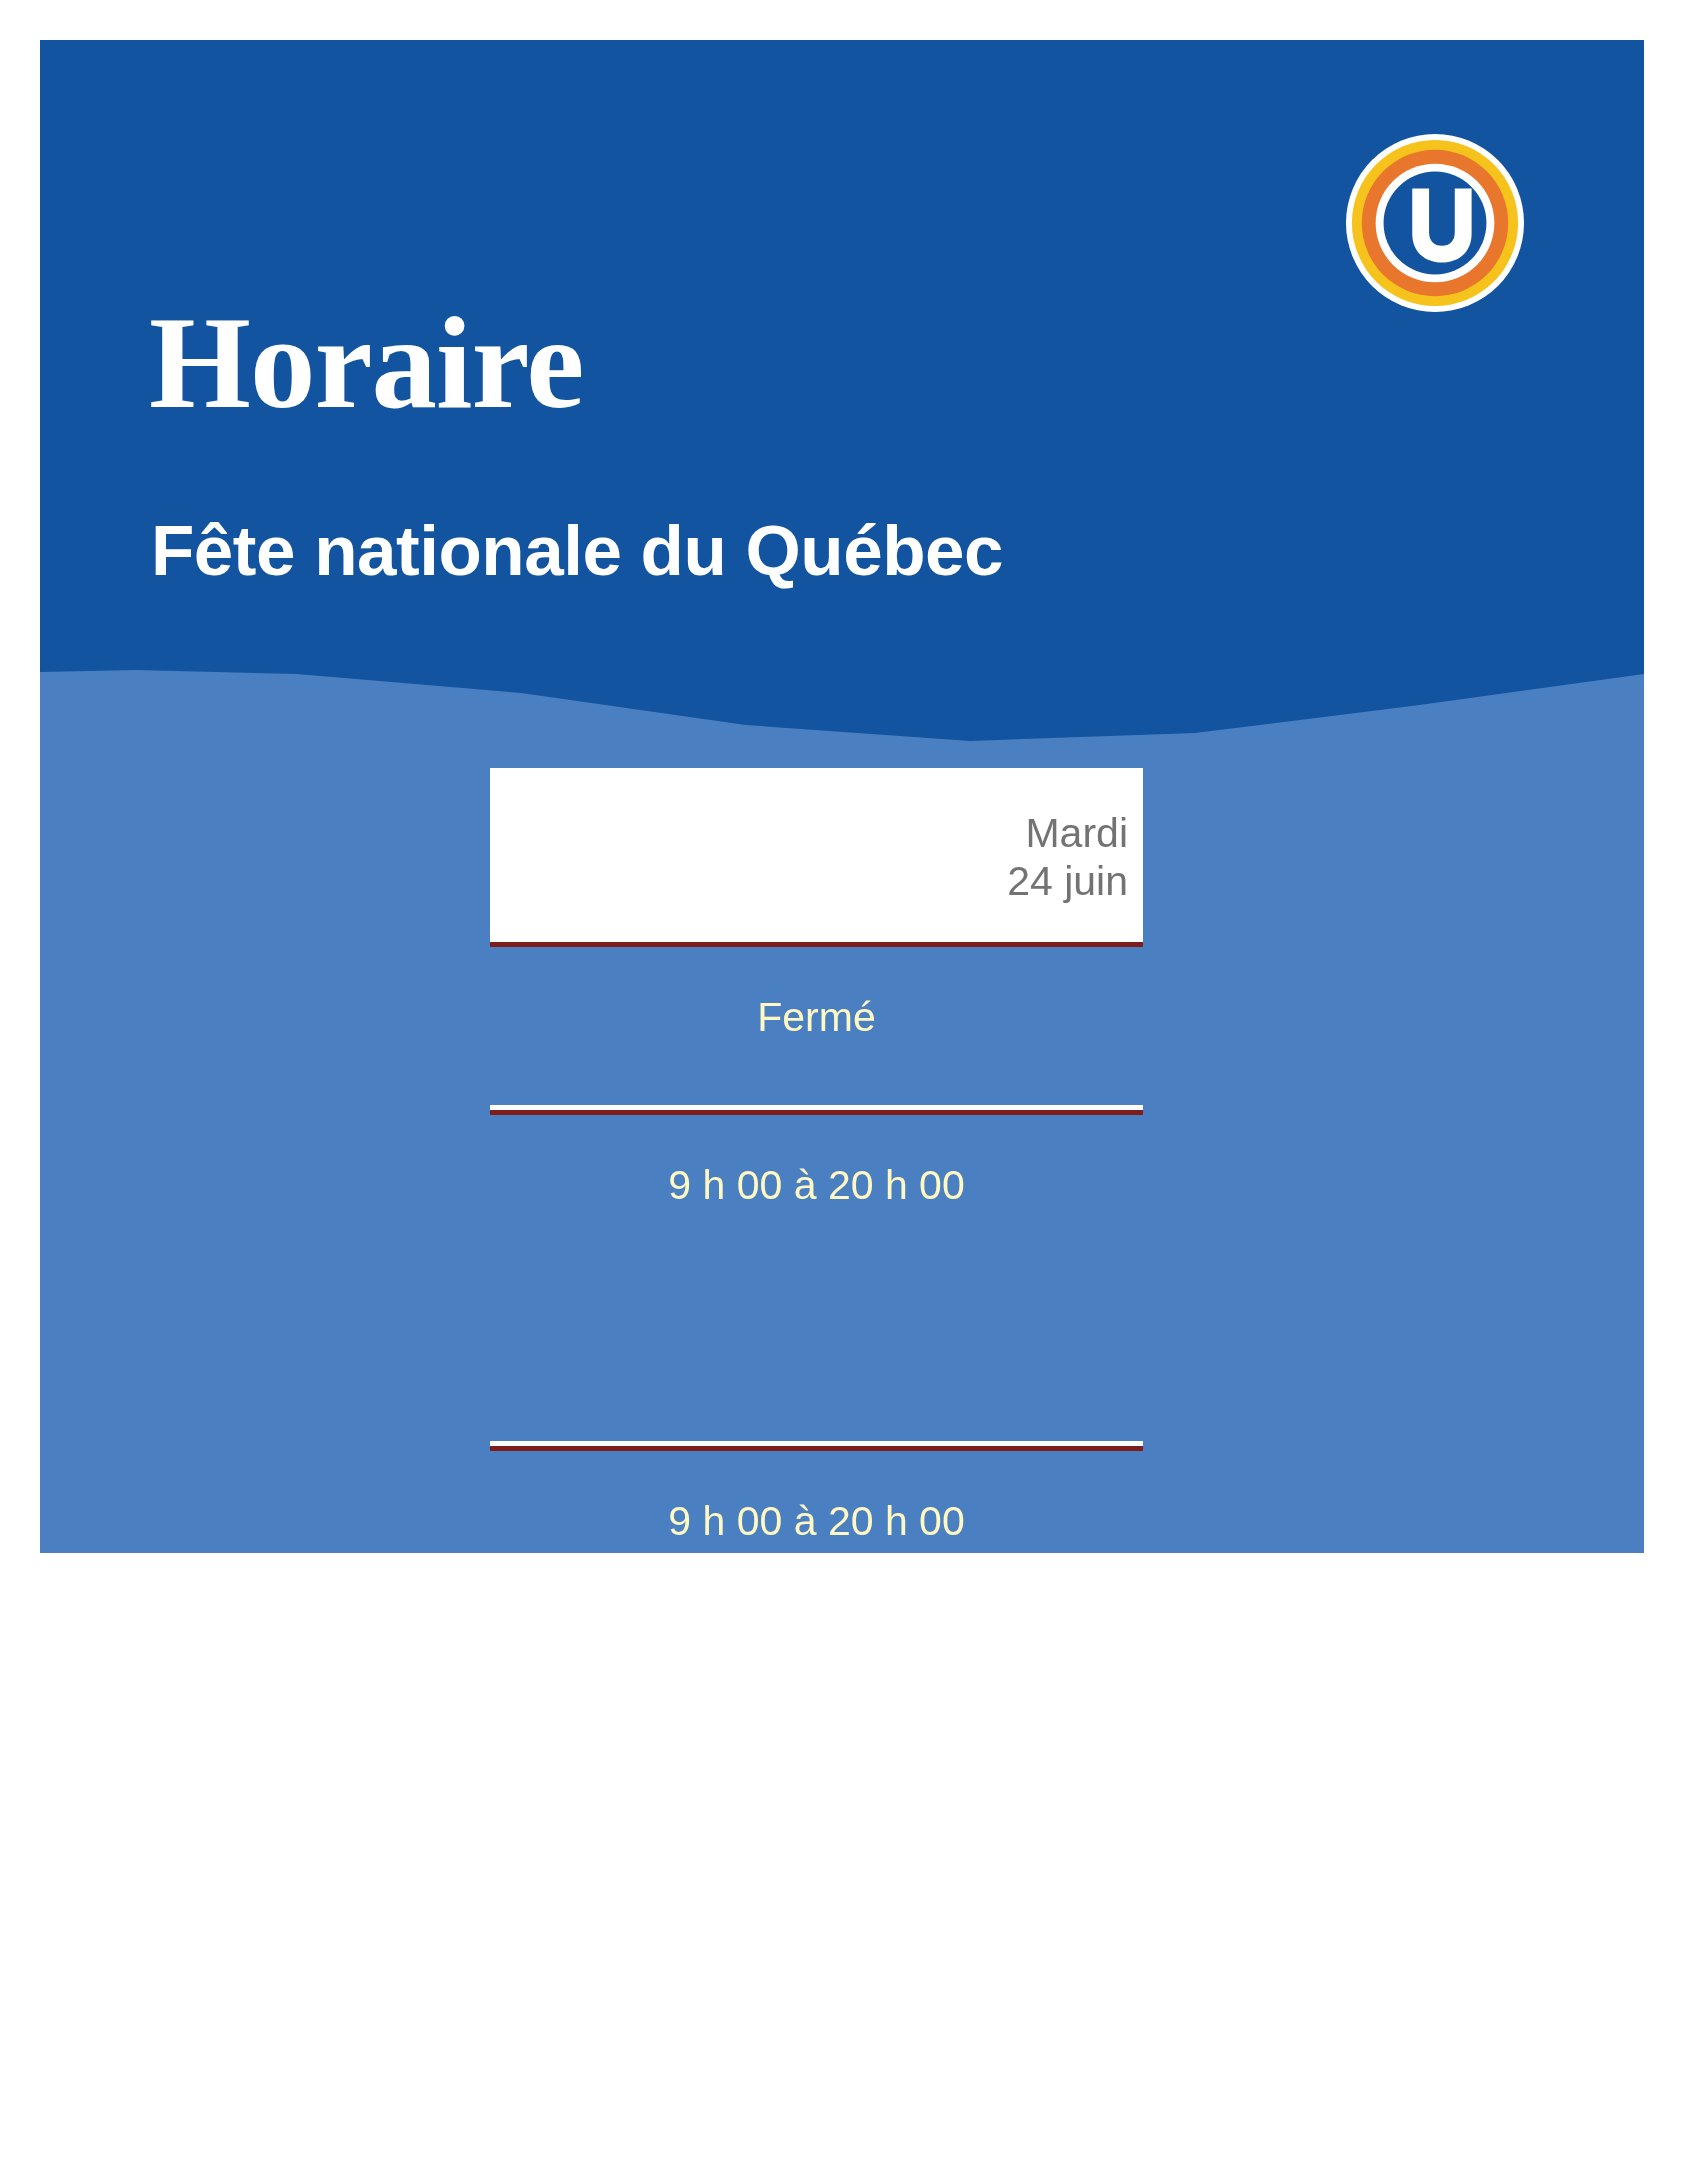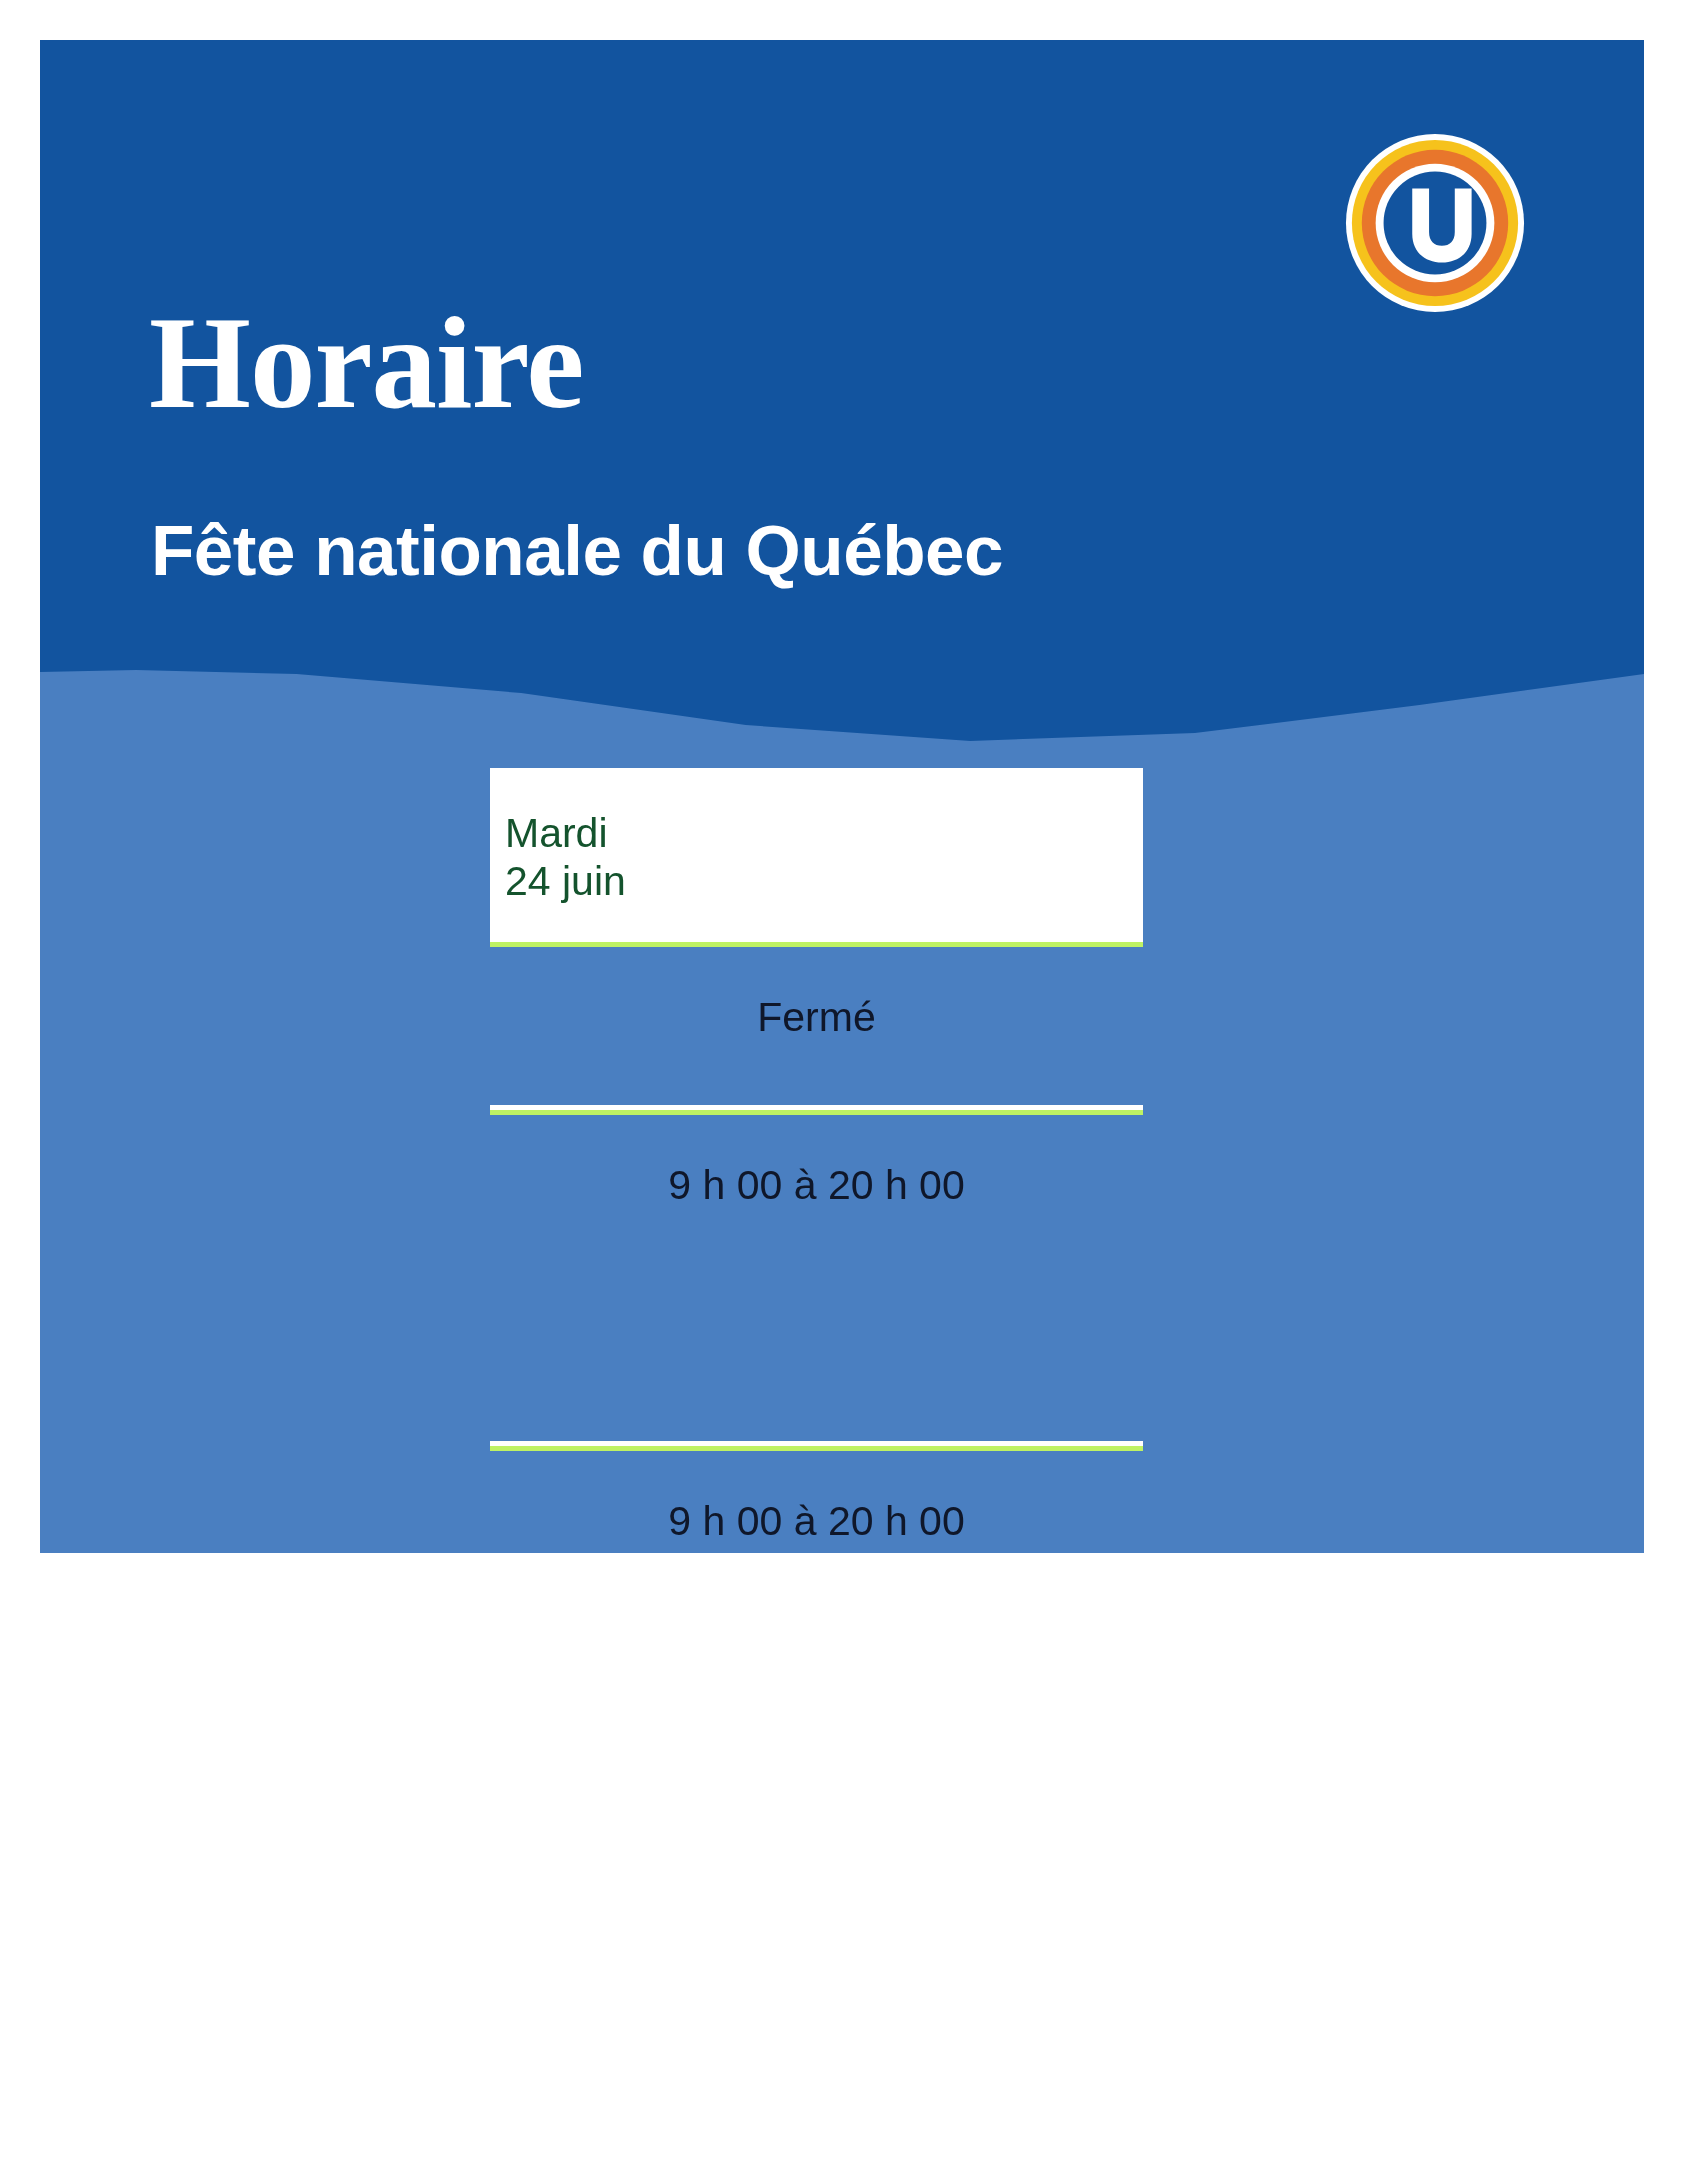--- a/index.html
+++ b/index.html
@@ -89,38 +89,38 @@
   }
   .card {
     position: absolute;
     left: 450px;
     width: 653px;
     border: 5px solid #ffffff;
     box-sizing: border-box;
   }
   .card-day {
     background: #ffffff;
-    color: #14532d;
-    text-align: left;
+    color: #737373;
+    text-align: right;
     font-size: 41px;
     line-height: 1.18;
     padding: 36px 10px 36px 10px;
     box-sizing: border-box;
   }
   .card-day .day-name { display: block; }
   .card-day .day-date { display: block; }
   .card-hours {
     background: #4a7fc1;
-    color: #0f172a;
+    color: #fef9c3;
     text-align: center;
     font-size: 41px;
     line-height: 1.2;
     padding: 46px 10px 51px 10px;
     box-sizing: border-box;
-    border-top: 5px solid #bef264;
+    border-top: 5px solid #7f1d1d;
     margin: 0 -5px -5px -5px;
   }
   .card.c0 { top: 0; }
   .card.c1 { top: 337px; }
   .card.c2 { top: 673px; }
 </style>
 </head>
 <body>
 
 <div class="poster">

